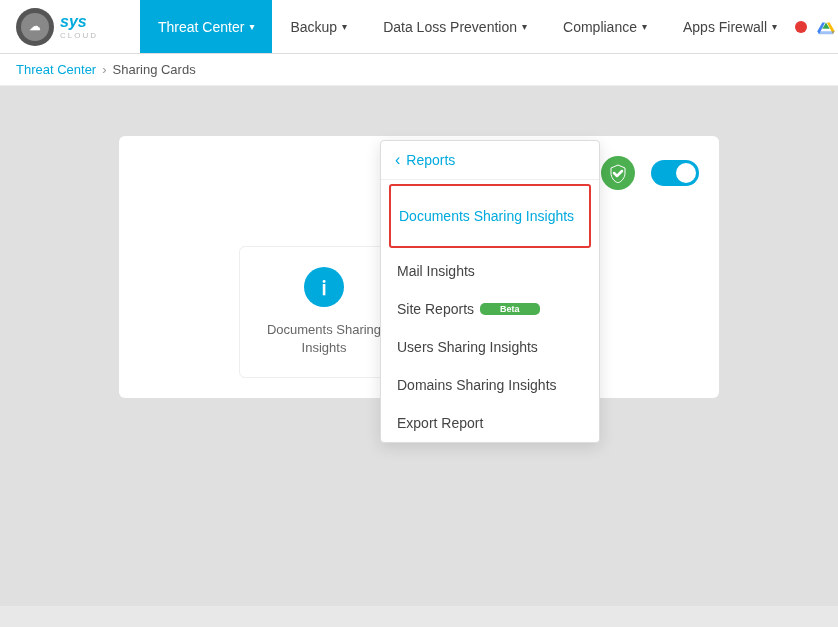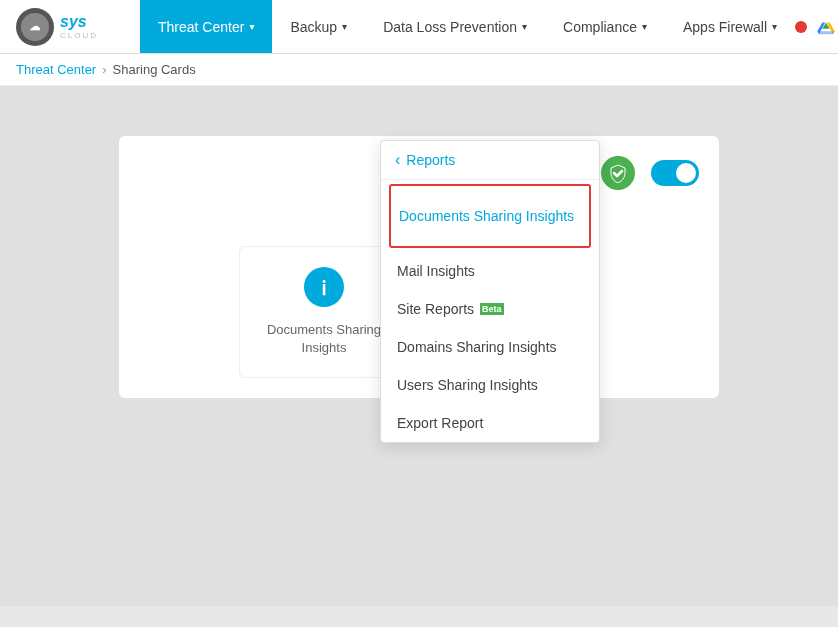--- a/index.html
+++ b/index.html
@@ -160,22 +160,22 @@
       color: #00aadd;
       border: 2px solid #e53935;
       margin: 4px 8px;
       border-radius: 3px;
       padding: 22px 8px;
     }
     .beta-badge {
       background: #4caf50;
       color: #fff;
       font-size: 9px;
-      padding: 1px 2px;
-      border-radius: 0;
+      padding: 1px 20px;
+      border-radius: 5px;
       font-weight: bold;
     }
 
     
     .sys-logo {
       font-size: 16px; font-weight: 900; color: #00aadd;
       font-style: italic;
     }
     .cloud-text { font-size: 8px; color: #bbb; letter-spacing: 2px; font-style: normal; font-weight: normal; display: block; text-align: right; }
   </style>
@@ -273,23 +273,23 @@
       <span>Documents Sharing Insights</span>
     </div>
     <div class="dropdown-item">
       <span>Mail Insights</span>
     </div>
     <div class="dropdown-item">
       <span>Site Reports</span>
       <span class="beta-badge">Beta</span>
     </div>
     <div class="dropdown-item">
+      <span>Users Sharing Insights</span>
+    </div>
+    <div class="dropdown-item">
       <span>Domains Sharing Insights</span>
     </div>
     <div class="dropdown-item">
-      <span>Users Sharing Insights</span>
-    </div>
-    <div class="dropdown-item">
       <span>Export Report</span>
     </div>
   </div>
 
 </div>
 
 </body></html>

